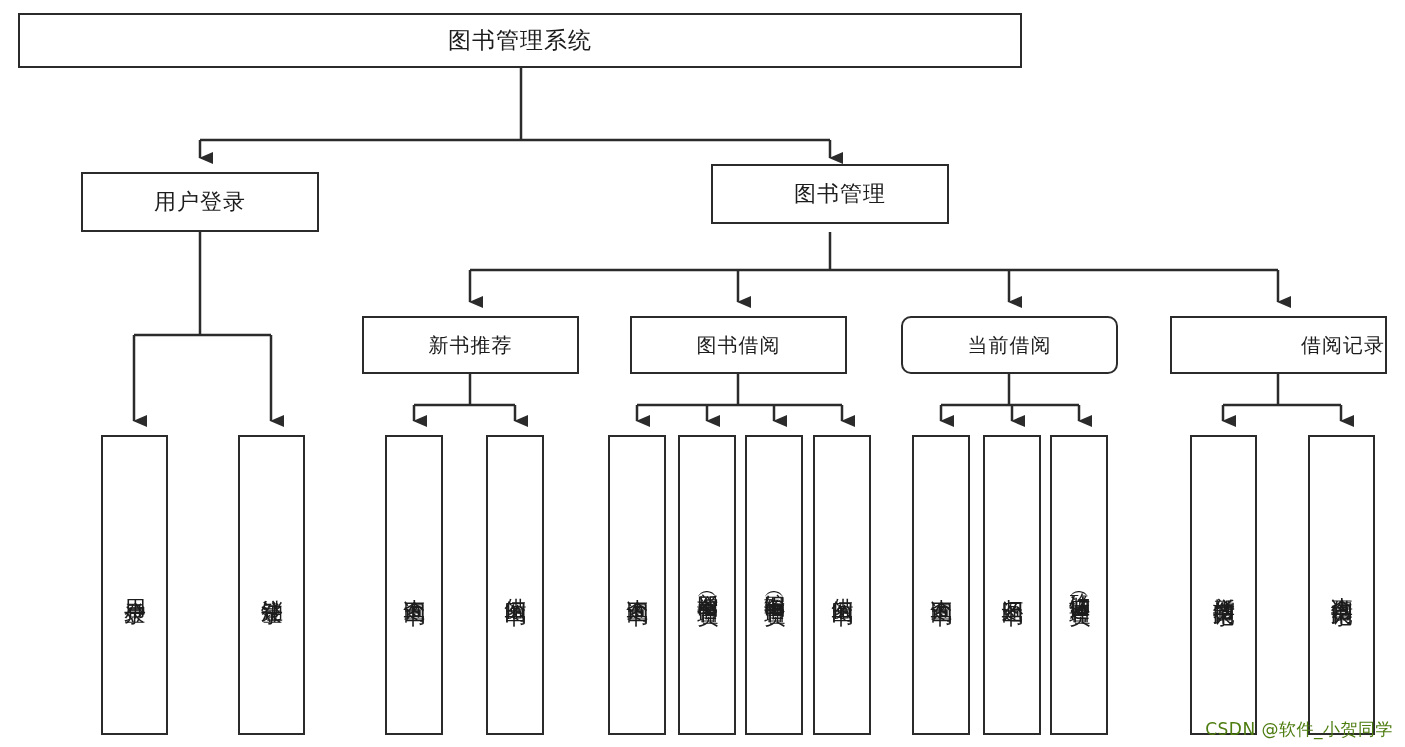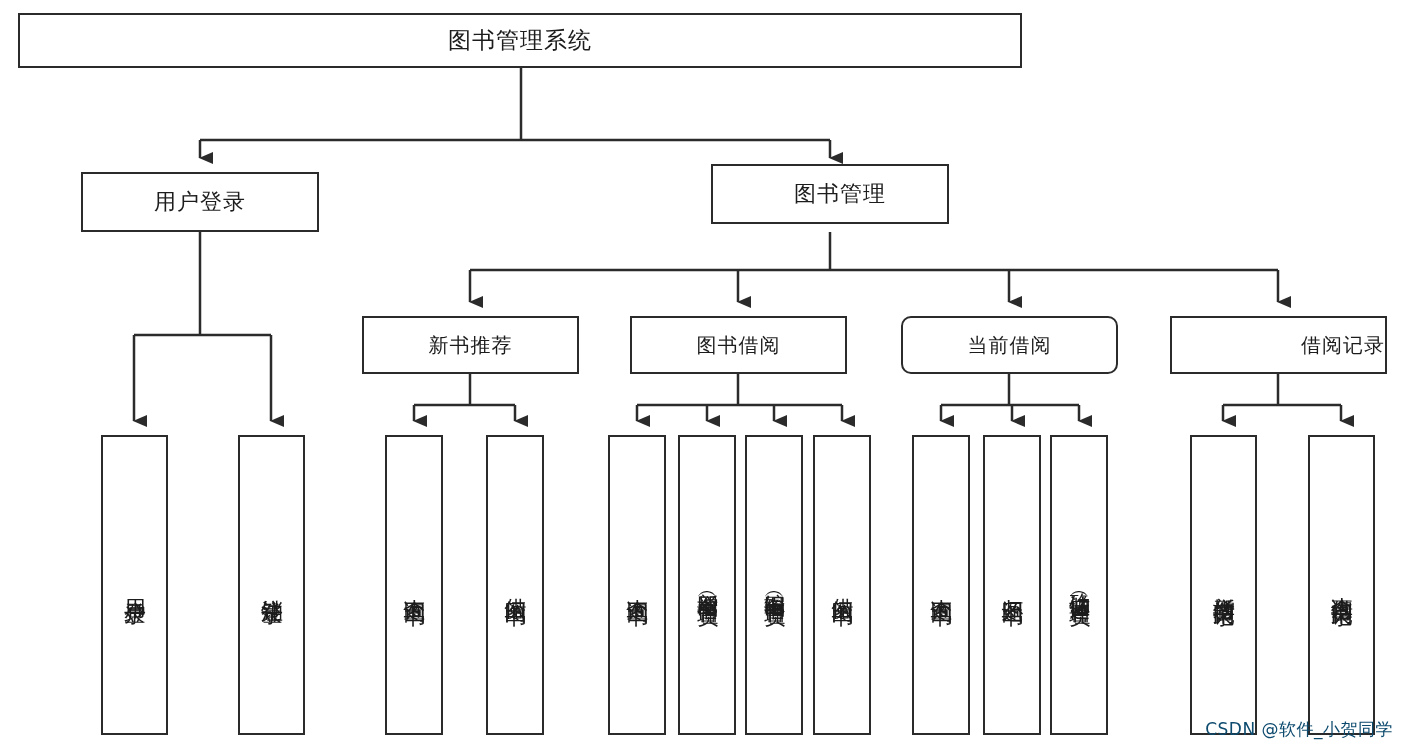--- a/index.html
+++ b/index.html
@@ -63,21 +63,21 @@
     white-space:nowrap;
     text-align:center;
     -webkit-text-orientation:upright;
   }
   .leaf.tall .leaf-label{font-size:21px;}
   .watermark{
     position:absolute;
     right:12px;
     bottom:6px;
     font-size:17px;
-    color:#0c4a6e;
+    color:#4d7c0f;
     letter-spacing:0.5px;
     z-index:5;
     white-space:nowrap;
     font-family:"DejaVu Sans","Liberation Sans",sans-serif;
   }
 </style>
 </head>
 <body>
 
 <div id="canvas">

